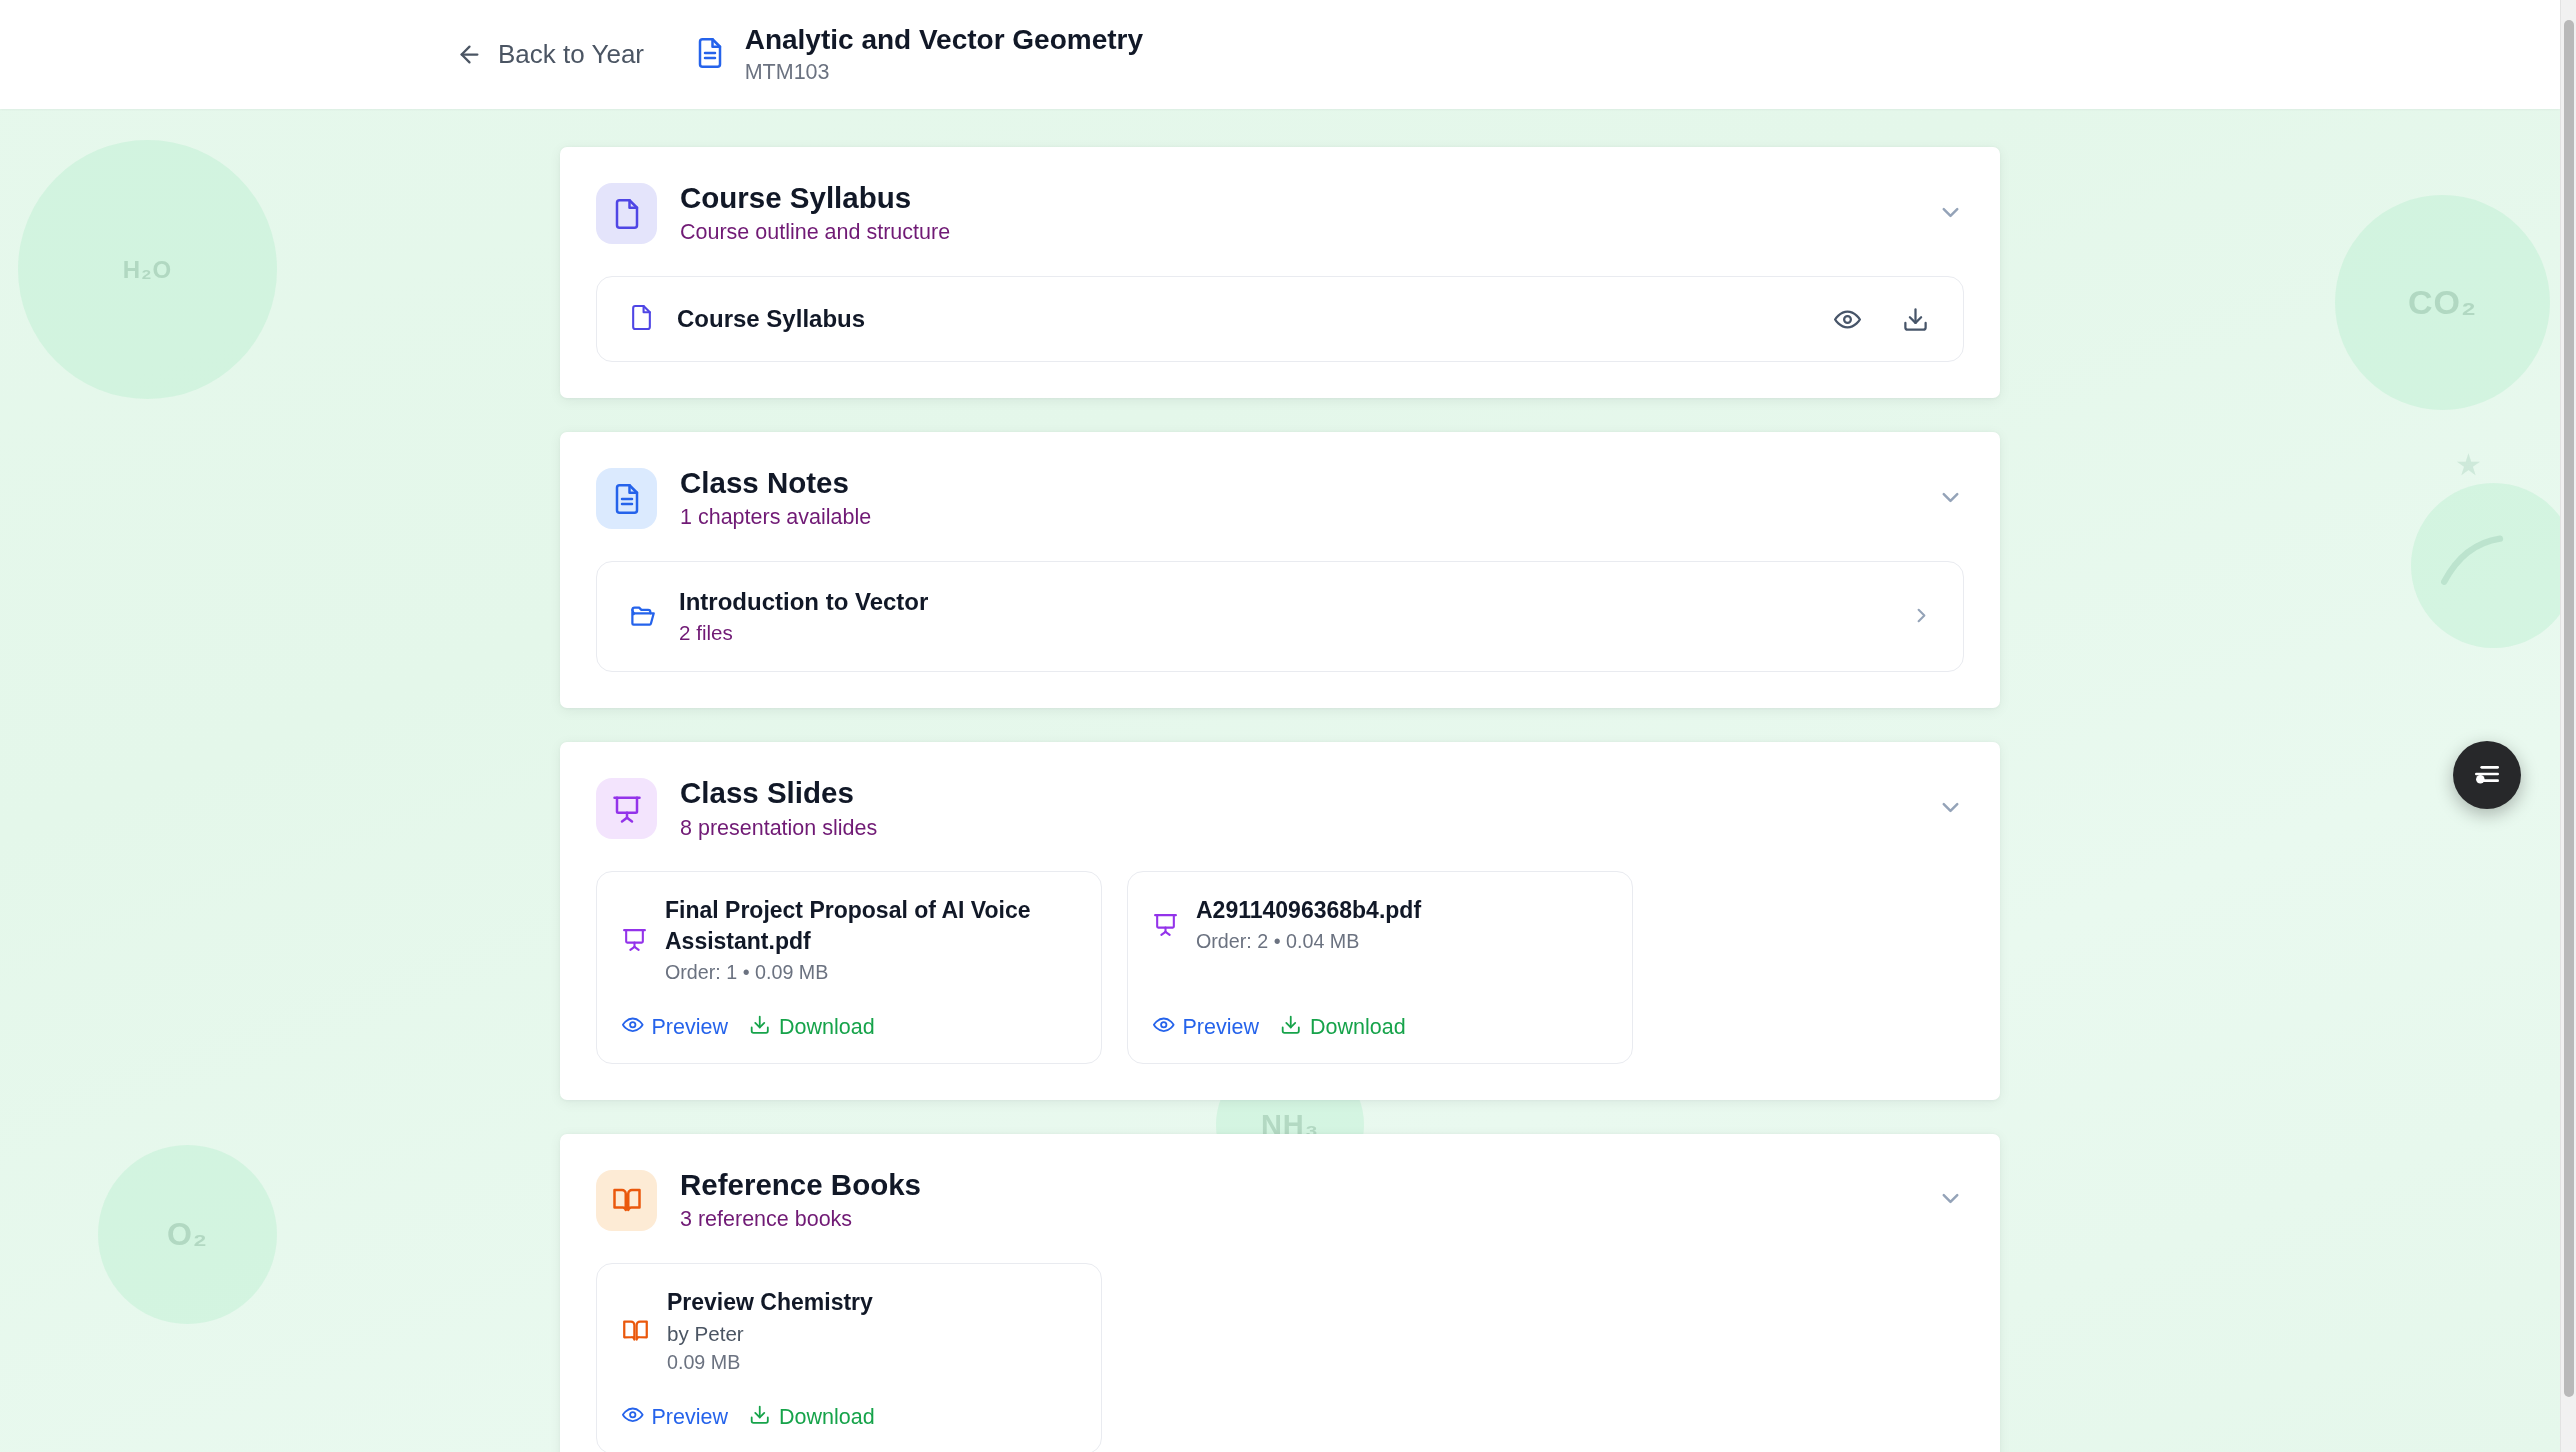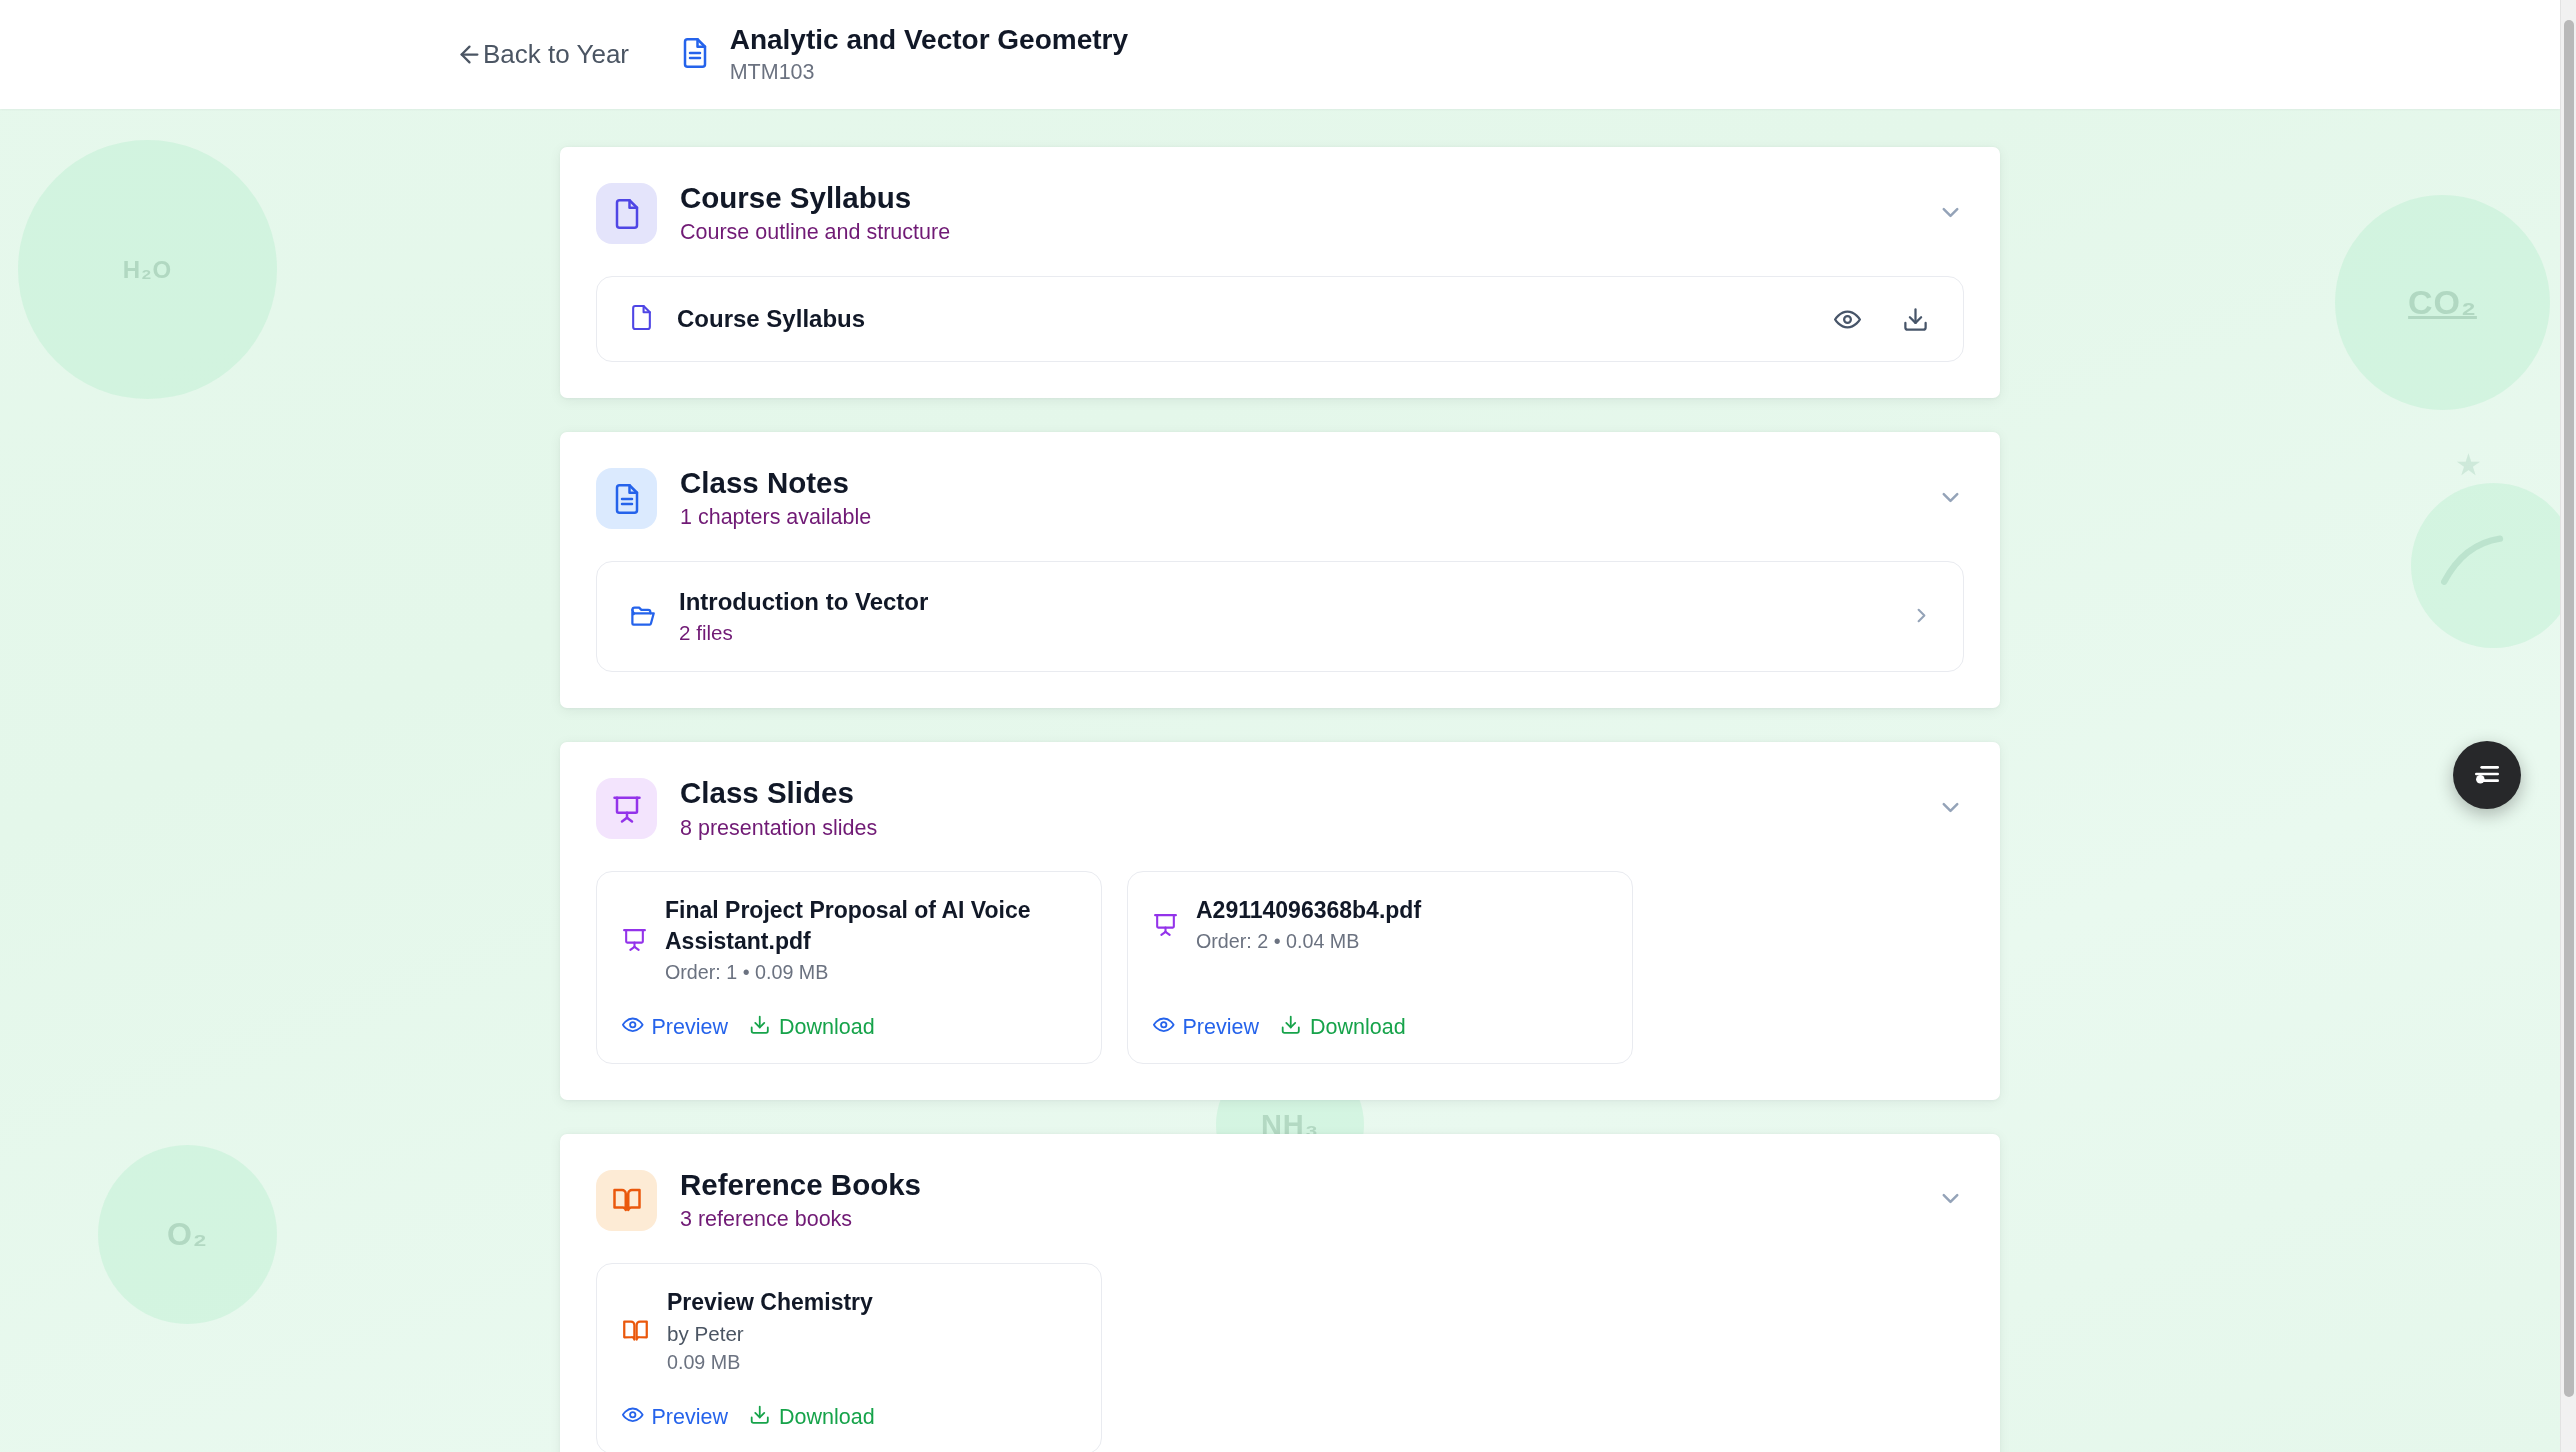--- a/index.html
+++ b/index.html
@@ -52,20 +52,21 @@
     display: flex;
     align-items: center;
     padding-left: 456px;
     gap: 36px;
     z-index: 5;
     box-shadow: 0 0.9px 1.8px rgba(16,24,40,0.04);
   }
   .back-btn {
     display: flex;
     align-items: center;
+    gap: 15px;
     color: #4b5563;
     font-size: 26px;
     cursor: pointer;
     background: none;
     border: none;
     font-family: inherit;
   }
   .back-btn svg { display: block; }
 
   .course-id-wrap {
@@ -295,21 +296,21 @@
     border-radius: 6.3px;
   }
 </style>
 </head>
 <body>
 
 <div class="bg-layer">
   <div class="blob" style="left:18px; top:140px; width:259px; height:259px; font-size:24px;">
     <span>H₂O</span>
   </div>
-  <div class="blob" style="left:2335px; top:195px; width:215px; height:215px; font-size:34px;text-decoration:underline;">
+  <div class="blob" style="left:2335px; top:195px; width:215px; height:215px; font-size:34px;">
     <span>CO₂</span>
   </div>
   <div class="blob" style="left:98px; top:1145px; width:179px; height:179px; font-size:32px;">
     <span>O₂</span>
   </div>
   <div class="blob" style="left:1216px; top:1051px; width:148px; height:148px; font-size:29px;">
     <span>NH₃</span>
   </div>
   <div class="blob" style="left:2411px; top:483px; width:165px; height:165px;"></div>
   <div class="deco-glyph" style="left:2455px; top:447px; font-size:30px;">

